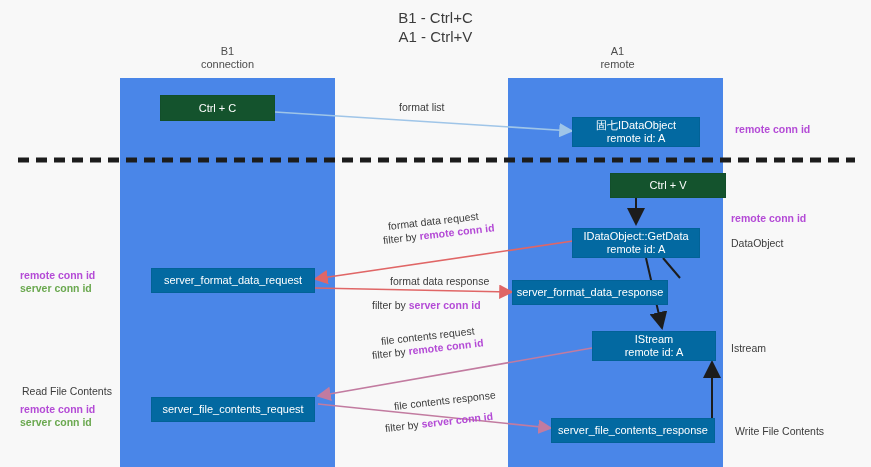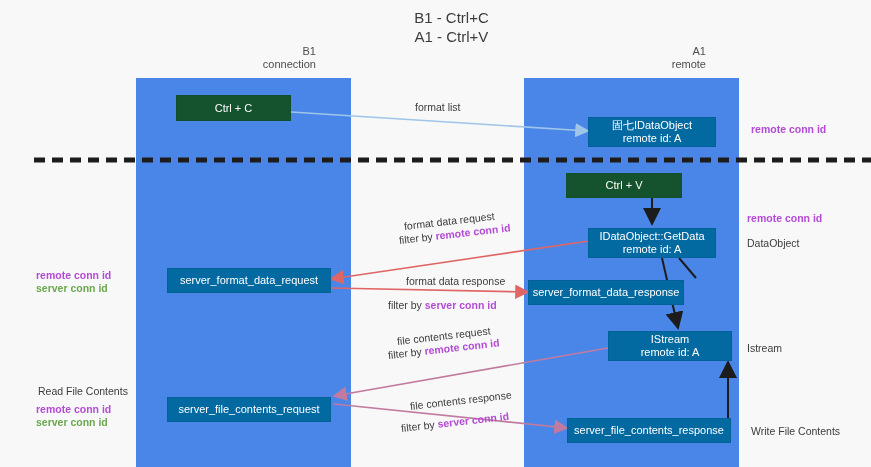--- a/index.html
+++ b/index.html
@@ -3,27 +3,27 @@
 <meta charset="utf-8">
 <style>
   html,body{margin:0;padding:0;}
   body{
     width:871px;height:467px;
     background:#f8f8f8;
     font-family:"Liberation Sans", sans-serif;
     overflow:hidden;
     position:relative;
   }
-  #stage{position:absolute;left:0;top:0;width:759px;height:467px;margin-left:16px;}
+  #stage{position:absolute;left:0;top:0;width:759px;height:467px;}
   .lane{position:absolute;background:#4a86e8;}
   #lane-b1{left:120px;top:78px;width:215px;height:389px;}
   #lane-a1{left:508px;top:78px;width:215px;height:389px;}
 
   .lane-head{
-    position:absolute;text-align:right;color:#4d4d4d;
+    position:absolute;text-align:center;color:#4d4d4d;
     font-size:11px;line-height:13px;
   }
   #head-b1{left:155px;top:45px;width:145px;}
   #head-a1{left:545px;top:45px;width:145px;}
 
   #title{
     position:absolute;left:0;top:8px;width:871px;
     text-align:center;color:#3c3c3c;font-size:15px;line-height:19px;
   }
 
@@ -110,21 +110,21 @@
 
   <div class="box green" style="left:160px;top:95px;width:115px;height:26px;">
     <span>Ctrl + C</span>
   </div>
 
   <div class="box orange" style="left:572px;top:117px;width:128px;height:30px;">
     <span>固七IDataObject</span>
     <span>remote id: A</span>
   </div>
 
-  <div class="box green" style="left:550px;top:173px;width:116px;height:25px;">
+  <div class="box green" style="left:610px;top:173px;width:116px;height:25px;">
     <span>Ctrl + V</span>
   </div>
 
   <div class="box orange" style="left:572px;top:228px;width:128px;height:30px;">
     <span>IDataObject::GetData</span>
     <span>remote id: A</span>
   </div>
 
   <div class="box orange" style="left:512px;top:280px;width:156px;height:25px;">
     <span>server_format_data_response</span>

